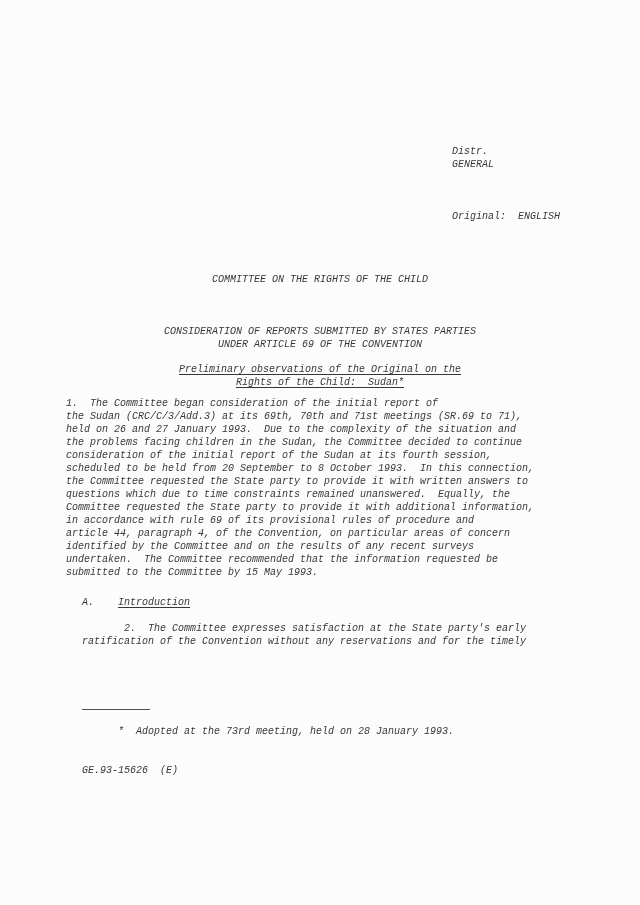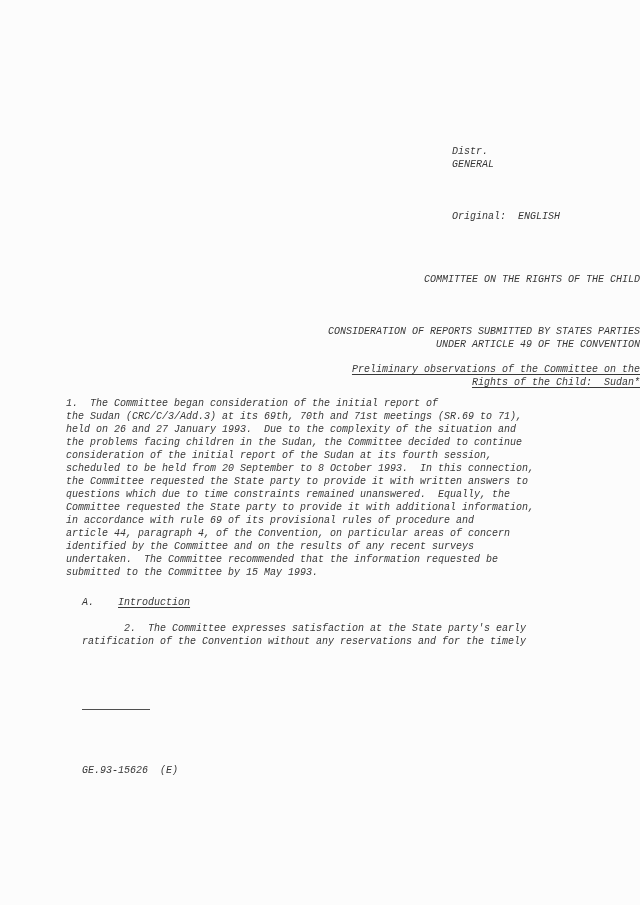--- a/index.html
+++ b/index.html
@@ -19,21 +19,21 @@
     overflow: hidden;
     font-style: italic;
   }
   .blk {
     position: absolute;
     white-space: pre;
   }
   .center {
     left: 0;
     width: 640px;
-    text-align: right;
+    text-align: center;
   }
   .u {
     text-decoration: underline;
     text-decoration-thickness: 1px;
     text-underline-offset: 2px;
   }
   .hgroup { margin-bottom: 13px; }
   .hgroup:last-child { margin-bottom: 10px; }
   .divider {
     position: absolute;
@@ -50,22 +50,22 @@
 <div class="page">
 
   <div class="blk" style="left:452px; top:119px;">
     <div class="hgroup">Distr.
 GENERAL</div>
     <div class="hgroup">Original:  ENGLISH</div>
   </div>
 
   <div class="blk center" style="top:273px;">COMMITTEE ON THE RIGHTS OF THE CHILD</div>
   <div class="blk center" style="top:325px;">CONSIDERATION OF REPORTS SUBMITTED BY STATES PARTIES
-UNDER ARTICLE 49 OF THE CONVENTION</div>
-  <div class="blk center u" style="top:363px;">Preliminary observations of the Committee on the
+UNDER ARTICLE 69 OF THE CONVENTION</div>
+  <div class="blk center u" style="top:363px;">Preliminary observations of the Original on the
 Rights of the Child:  Sudan*</div>
 
   <div class="blk" style="left:66px; top:397px;">1.  The Committee began consideration of the initial report of
 the Sudan (CRC/C/3/Add.3) at its 69th, 70th and 71st meetings (SR.69 to 71),
 held on 26 and 27 January 1993.  Due to the complexity of the situation and
 the problems facing children in the Sudan, the Committee decided to continue
 consideration of the initial report of the Sudan at its fourth session,
 scheduled to be held from 20 September to 8 October 1993.  In this connection,
 the Committee requested the State party to provide it with written answers to
 questions which due to time constraints remained unanswered.  Equally, the
@@ -75,16 +75,17 @@
 identified by the Committee and on the results of any recent surveys
 undertaken.  The Committee recommended that the information requested be
 submitted to the Committee by 15 May 1993.</div>
 
   <div class="blk" style="left:82px; top:596px;"><span>A.    </span><span class="u">Introduction</span></div>
 
   <div class="blk" style="left:82px; top:622px;text-align:right;">2.  The Committee expresses satisfaction at the State party's early
 ratification of the Convention without any reservations and for the timely</div>
 
   <div class="divider"></div>
+  <div class="blk" style="left:82px; top:725px;">      *  Adopted at the 73rd meeting, held on 28 January 1993.</div>
 
   <div class="blk" style="left:82px; top:764px;">GE.93-15626  (E)</div>
 
 </div>
 
 </body></html>

